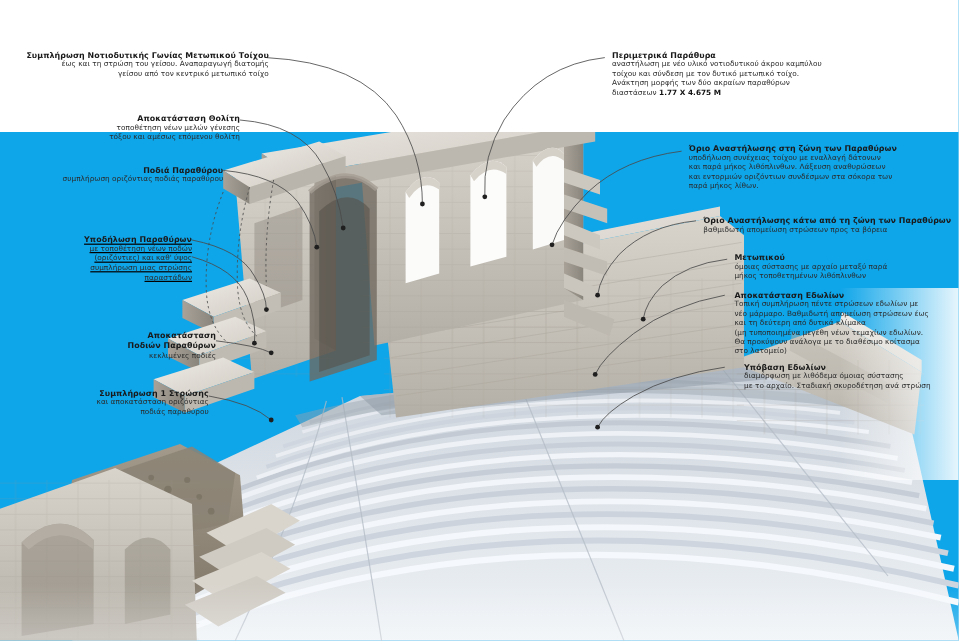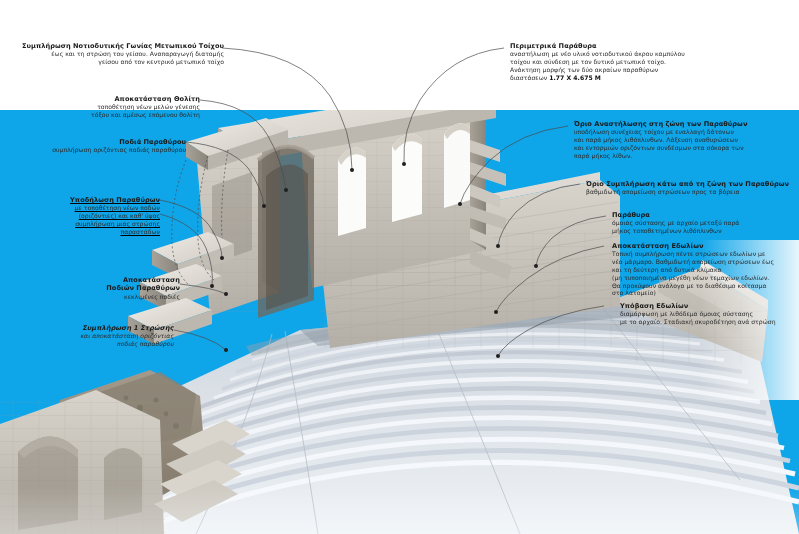--- a/index.html
+++ b/index.html
@@ -314,21 +314,21 @@
     <div class="bdy">συμπλήρωση μιας στρώσης</div>
     <div class="bdy">παραστάδων</div>
   </div>
 
   <div class="ann r" style="left:28px;top:276px;width:152px;">
     <div class="ttl">Αποκατάσταση</div>
     <div class="ttl">Ποδιών Παραθύρων</div>
     <div class="bdy">κεκλιμένες ποδιές</div>
   </div>
 
-  <div class="ann r" style="left:18px;top:324px;width:156px;font-style:italic;">
+  <div class="ann r" style="left:18px;top:324px;width:156px;">
     <div class="ttl">Συμπλήρωση 1 Στρώσης</div>
     <div class="bdy">και αποκατάσταση οριζόντιας</div>
     <div class="bdy">ποδιάς παραθύρου</div>
   </div>
 
   <div class="ann l" style="left:510px;top:42px;width:284px;">
     <div class="ttl">Περιμετρικά Παράθυρα</div>
     <div class="bdy">αναστήλωση με νέο υλικό νοτιοδυτικού άκρου καμπύλου</div>
     <div class="bdy">τοίχου και σύνδεση με τον δυτικό μετωπικό τοίχο.</div>
     <div class="bdy">Ανάκτηση μορφής των δύο ακραίων παραθύρων</div>
@@ -339,26 +339,26 @@
 
   <div class="ann l" style="left:574px;top:120px;width:222px;">
     <div class="ttl">Όριο Αναστήλωσης στη ζώνη των Παραθύρων</div>
     <div class="bdy">υποδήλωση συνέχειας τοίχου με εναλλαγή δάτονων</div>
     <div class="bdy">και παρά μήκος λιθόπλινθων. Λάξευση αναθυρώσεων</div>
     <div class="bdy">και εντορμιών οριζόντιων συνδέσμων στα σόκορα των</div>
     <div class="bdy">παρά μήκος λίθων.</div>
   </div>
 
   <div class="ann l" style="left:586px;top:180px;width:210px;">
-    <div class="ttl">Όριο Συμπλήρωση κάτω από τη ζώνη των Παραθύρων</div>
+    <div class="ttl">Όριο Αναστήλωσης κάτω από τη ζώνη των Παραθύρων</div>
     <div class="bdy">βαθμιδωτή απομείωση στρώσεων προς τα βόρεια</div>
   </div>
 
   <div class="ann l" style="left:612px;top:211px;width:184px;">
-    <div class="ttl">Παράθυρα</div>
+    <div class="ttl">Μετωπικού</div>
     <div class="bdy">όμοιας σύστασης με αρχαίο μεταξύ παρά</div>
     <div class="bdy">μήκος τοποθετημένων λιθόπλινθων</div>
   </div>
 
   <div class="ann l" style="left:612px;top:242px;width:186px;">
     <div class="ttl">Αποκατάσταση Εδωλίων</div>
     <div class="bdy">Τοπική συμπλήρωση πέντε στρώσεων εδωλίων με</div>
     <div class="bdy">νέο μάρμαρο. Βαθμιδωτή απομείωση στρώσεων έως</div>
     <div class="bdy">και τη δεύτερη από δυτικά κλίμακα</div>
     <div class="bdy">(μη τυποποιημένα μεγέθη νέων τεμαχίων εδωλίων.</div>

